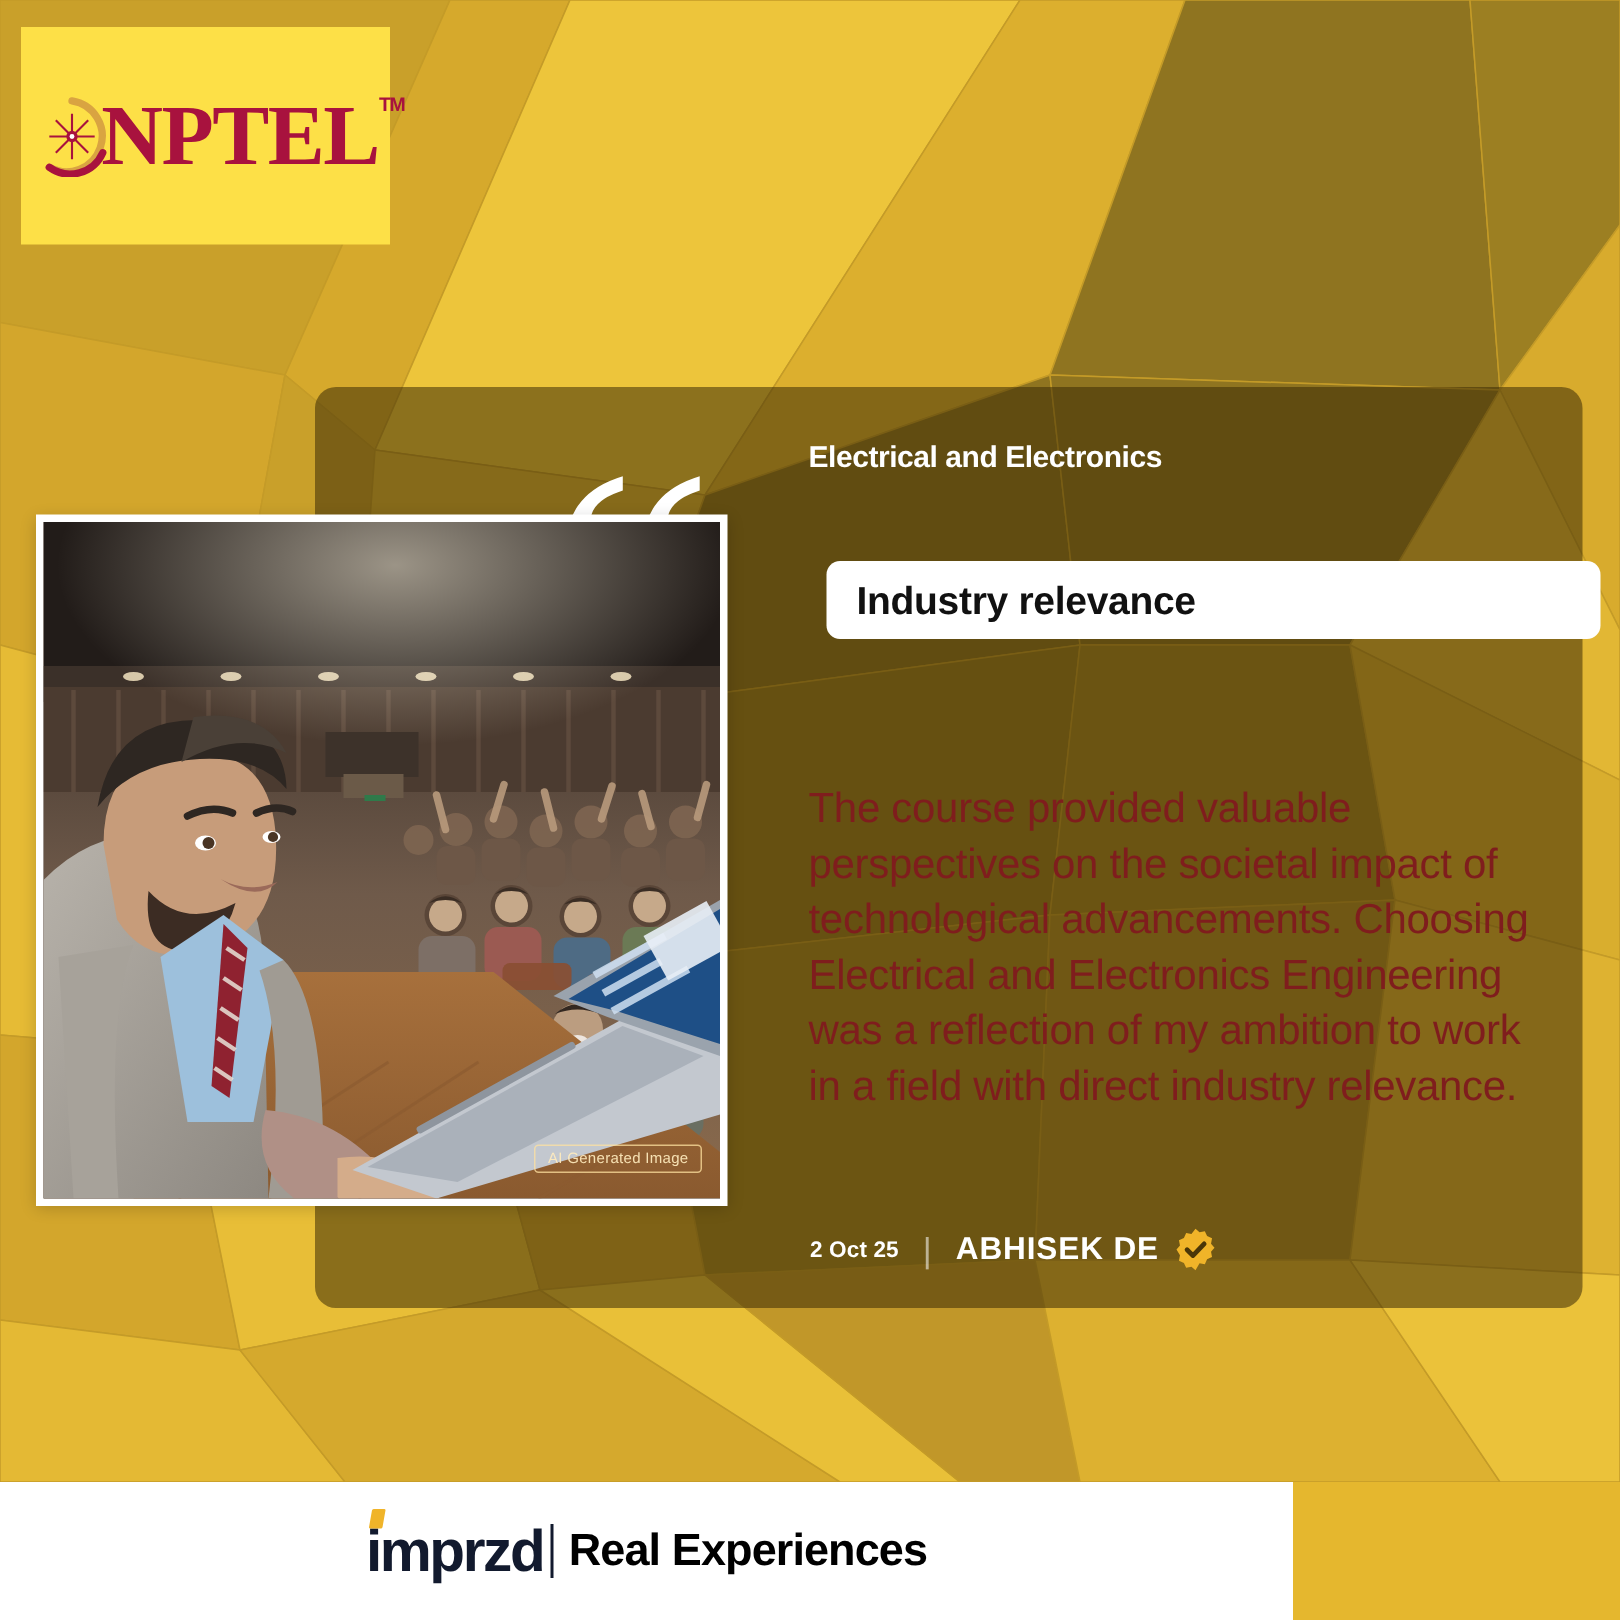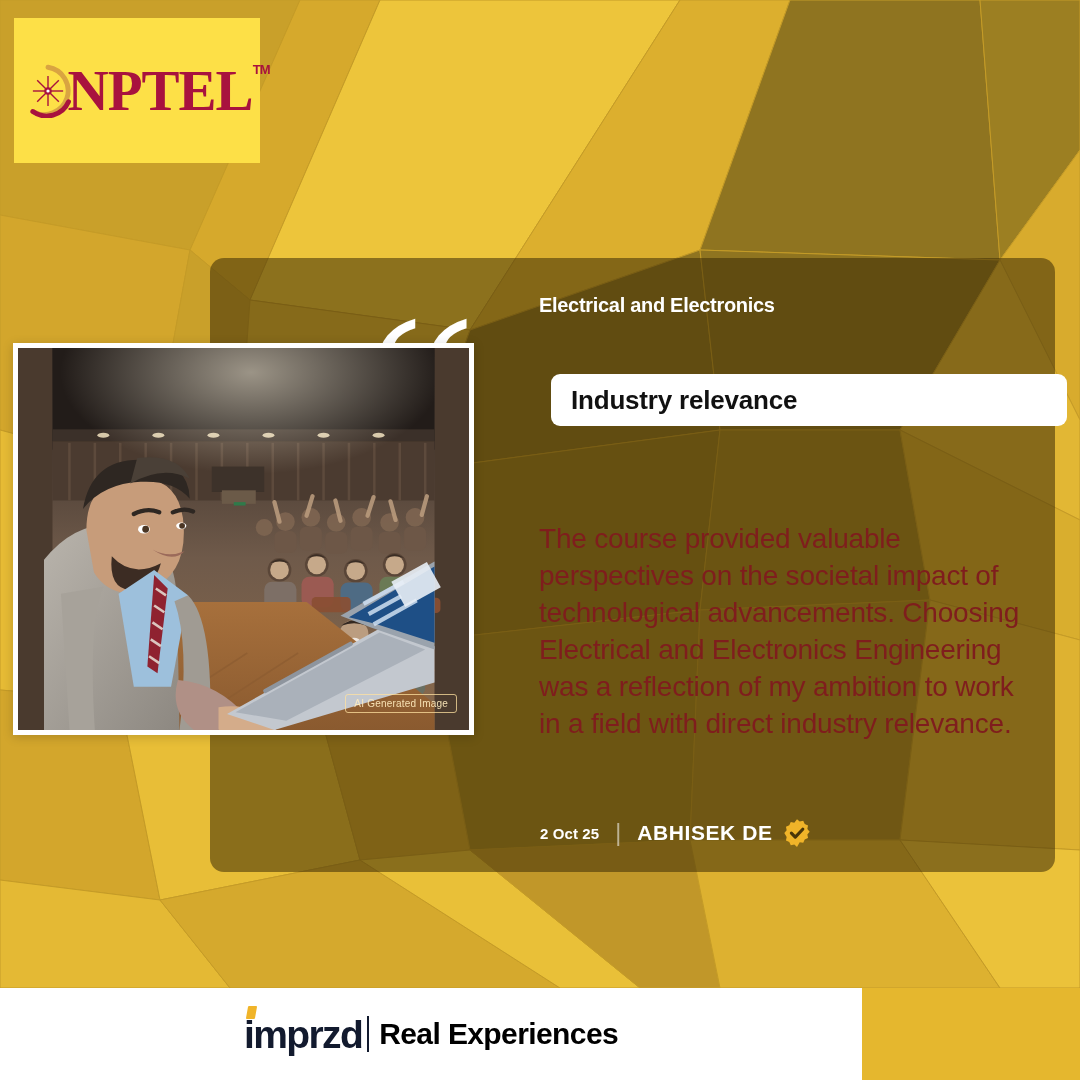--- a/index.html
+++ b/index.html
@@ -61,22 +61,22 @@
     color: #ffffff;
     font-family: "Liberation Serif", serif;
     font-size: 250px;
     line-height: 1;
     letter-spacing: -8px;
     user-select: none;
   }
 
   
   #photo-frame {
-    position: absolute; left: 13px; top: 343px;
-    width: 461px; height: 392px;
+    position: absolute; left: 24px; top: 343px;
+    width: 461px; height: 461px;
     background: #ffffff;
     padding: 5px;
     box-shadow: 0 2px 10px rgba(0,0,0,0.18);
   }
   #photo {
     position: relative;
     width: 100%; height: 100%;
     overflow: hidden;
     background: #4a3a2e;
   }

